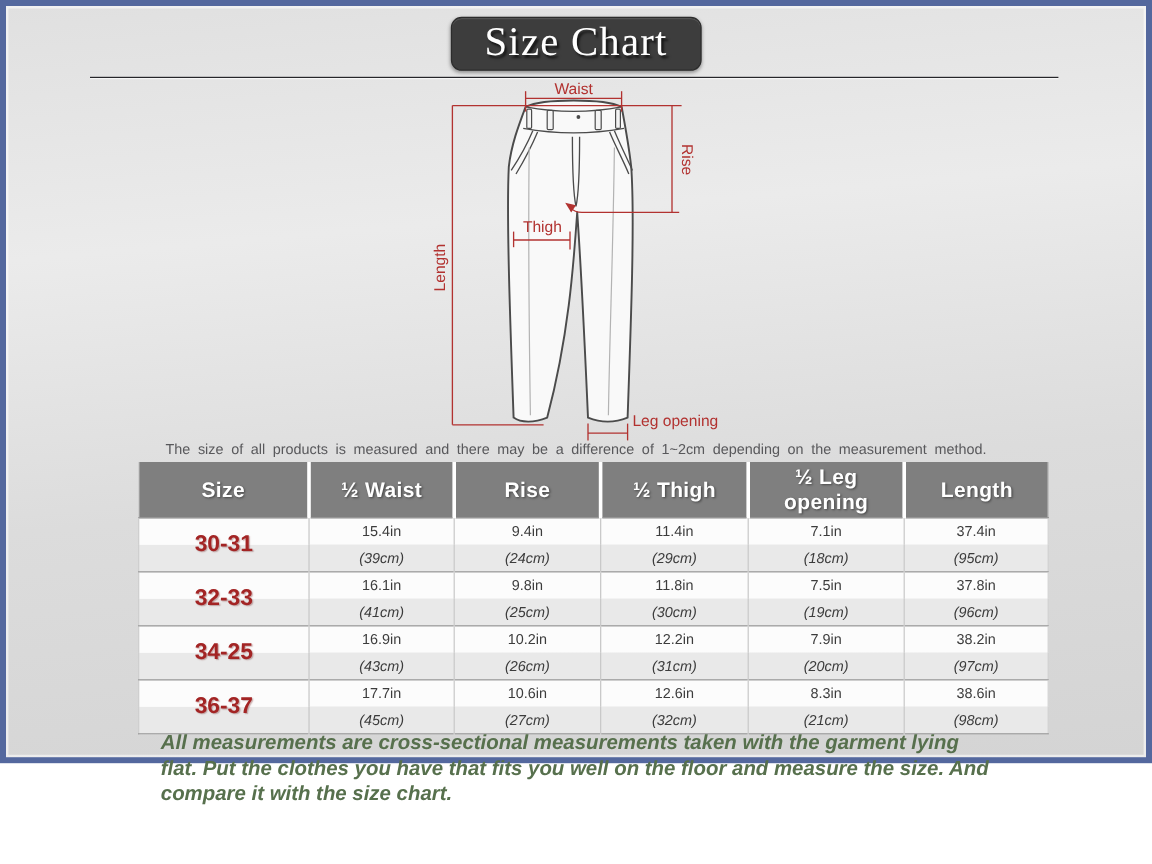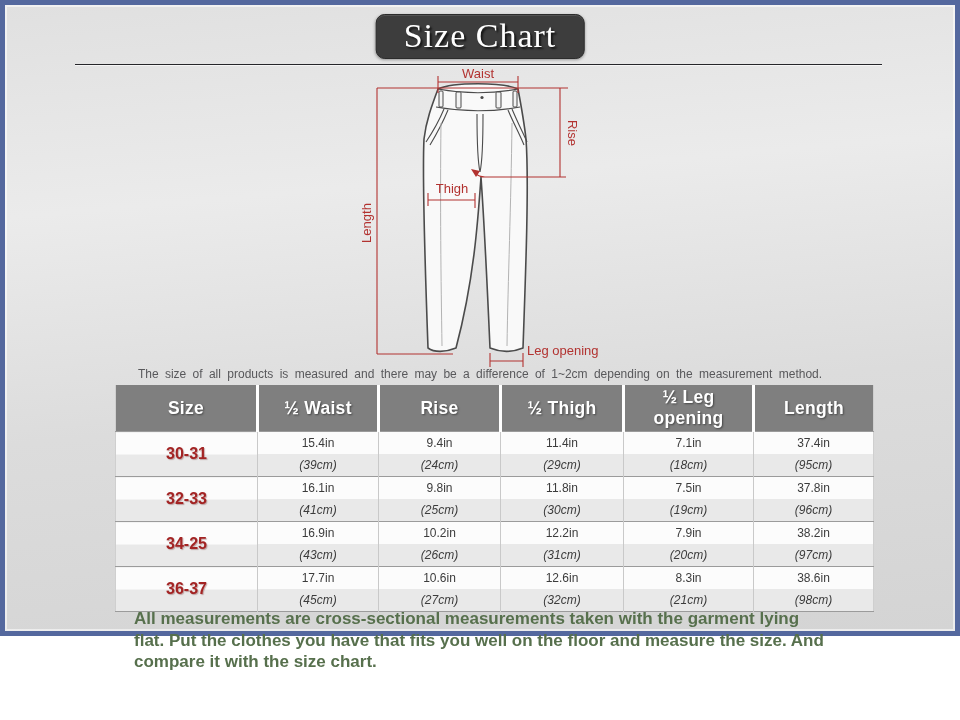--- a/index.html
+++ b/index.html
@@ -37,25 +37,25 @@
     font-size:17.5px;font-weight:bold;letter-spacing:.3px;text-shadow:1px 1px 2px rgba(0,0,0,.45);
     border-right:3px solid #ffffff;}
   .size-table th:last-child{border-right:none;}
   .size-table td{height:22px;padding:0;text-align:center;vertical-align:middle;
     font-size:12px;color:var(--cell-text);border-right:1px solid #c9c9c9;}
   .size-table td:last-child{border-right:none;}
   tr.row-in td{background:var(--row-light);}
   tr.row-cm td{background:var(--row-shaded);font-style:italic;}
   tr.group-start td{border-top:1px solid #9b9b9b;}
   td.size-cell{background:linear-gradient(var(--row-light) 50%,var(--row-shaded) 50%) !important;
-    font-size:16px;font-weight:bold;color:var(--size-red);
+    font-size:19px;font-weight:bold;color:var(--size-red);
     text-shadow:1px 1px 1px rgba(110,30,30,.35);}
   
   .green-note{position:absolute;left:129px;top:603px;width:740px;
-    font-weight:bold;font-size:17px;line-height:21.5px;
+    font-style:italic;font-weight:bold;font-size:17px;line-height:21.5px;
     color:var(--green-note);white-space:pre-line;}
   .red-note{position:absolute;left:127px;top:667px;width:760px;
     font-size:15px;line-height:20px;color:var(--red-note);white-space:pre-line;}
 </style>
 </head>
 <body>
 
 <div class="page">
 
   <div class="title-box">Size Chart</div>

